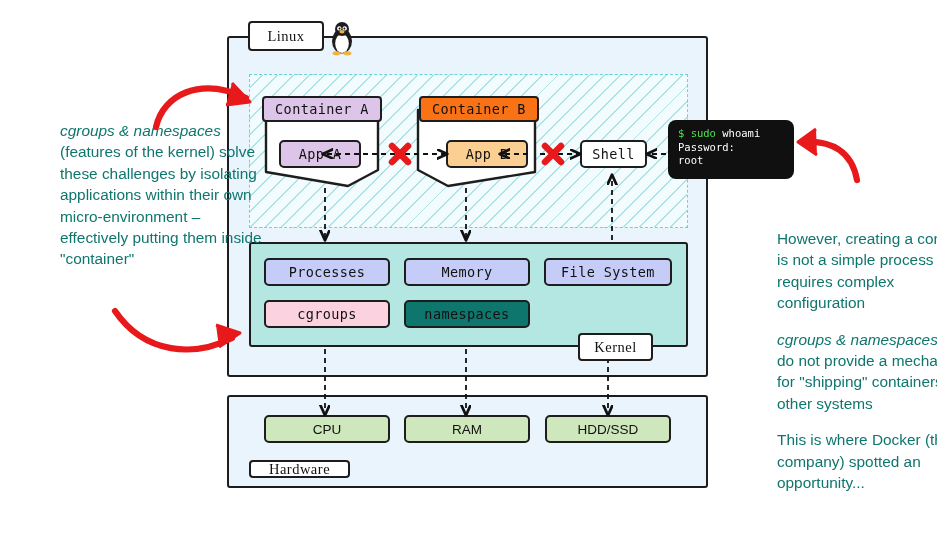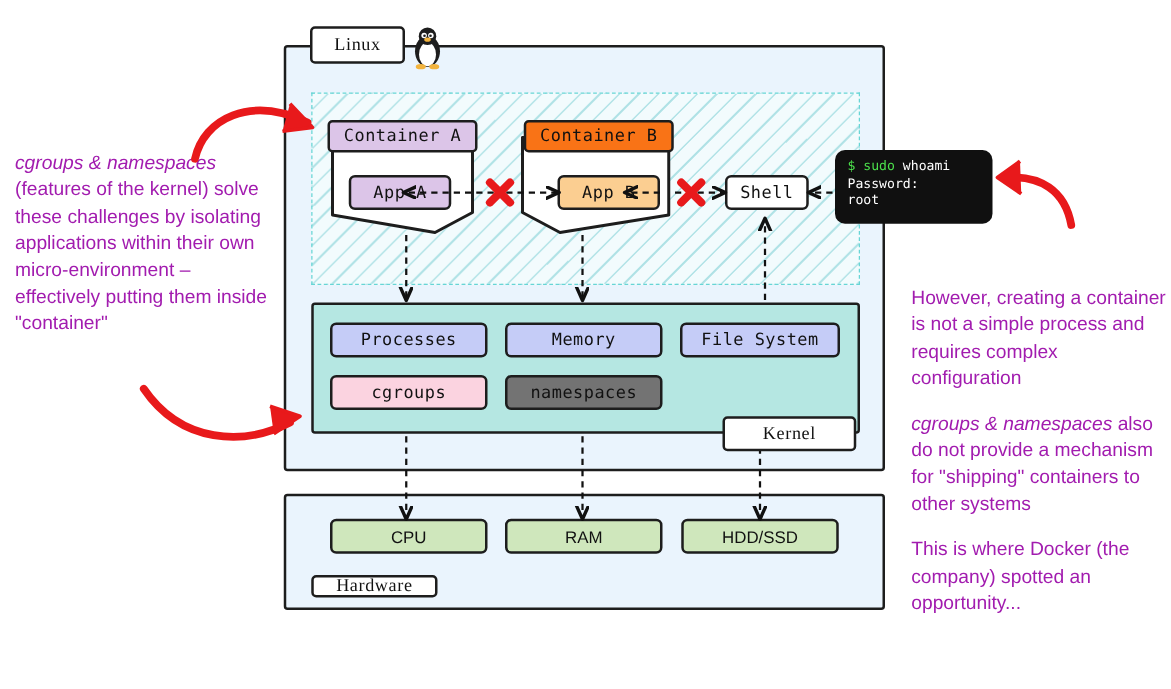--- a/index.html
+++ b/index.html
@@ -103,22 +103,23 @@
   }
   #terminal .prompt { color:#4ce04c; }
   #terminal .cmdgreen { color:#4ce04c; }
 
   
   .prose {
     position:absolute;
     font-family:"Liberation Sans", sans-serif;
     font-size:15.4px;
     line-height:21.4px;
-    color:#a21caf;
+    color:#0f766e;
     z-index:12;
+    margin-left:48px;
   }
   .prose .it { font-style:italic; }
   .prose p { margin:0 0 15px 0; }
   .prose p:last-child { margin-bottom:0; }
 
   
   #arrow-layer { position:absolute; left:0; top:0; width:937px; height:551px; z-index:10; pointer-events:none; }
   #red-layer   { position:absolute; left:0; top:0; width:937px; height:551px; z-index:22; pointer-events:none; }
 
   
@@ -211,38 +212,38 @@
   </div>
   <div class="node" style="left:404px; top:258px; width:126px; height:28px; background:#c5ccf7;">
     <span>Memory</span>
   </div>
   <div class="node" style="left:544px; top:258px; width:128px; height:28px; background:#c5ccf7;">
     <span>File System</span>
   </div>
   <div class="node" style="left:264px; top:300px; width:126px; height:28px; background:#fbd3e0;">
     <span>cgroups</span>
   </div>
-  <div class="node" style="left:404px; top:300px; width:126px; height:28px; background:#737373;">
+  <div class="node" style="left:404px; top:300px; width:126px; height:28px; background:#0f766e;">
     <span>namespaces</span>
   </div>
 
   <div class="node sans" style="left:264px; top:415px; width:126px; height:28px; background:#cfe7bc;">
     <span>CPU</span>
   </div>
   <div class="node sans" style="left:404px; top:415px; width:126px; height:28px; background:#cfe7bc;text-align:right;">
     <span>RAM</span>
   </div>
   <div class="node sans" style="left:545px; top:415px; width:126px; height:28px; background:#cfe7bc;">
     <span>HDD/SSD</span>
   </div>
 
   <div class="tag" style="left:248px; top:21px; width:76px; height:30px;">
     <span>Linux</span>
   </div>
-  <div class="tag" style="left:578px; top:333px; width:107px; height:28px;">
+  <div class="tag" style="left:578px; top:333px; width:75px; height:28px;">
     <span>Kernel</span>
   </div>
   <div class="tag" style="left:249px; top:460px; width:101px; height:18px;">
     <span>Hardware</span>
   </div>
 
   <svg id="tux" viewBox="0 0 30 36">
     <ellipse cx="15" cy="21" rx="10" ry="12.5" fill="#1d1d1d"></ellipse>
     <ellipse cx="15" cy="23.5" rx="6.8" ry="9.5" fill="#ffffff"></ellipse>
     <circle cx="15" cy="9" r="7" fill="#1d1d1d"></circle>

